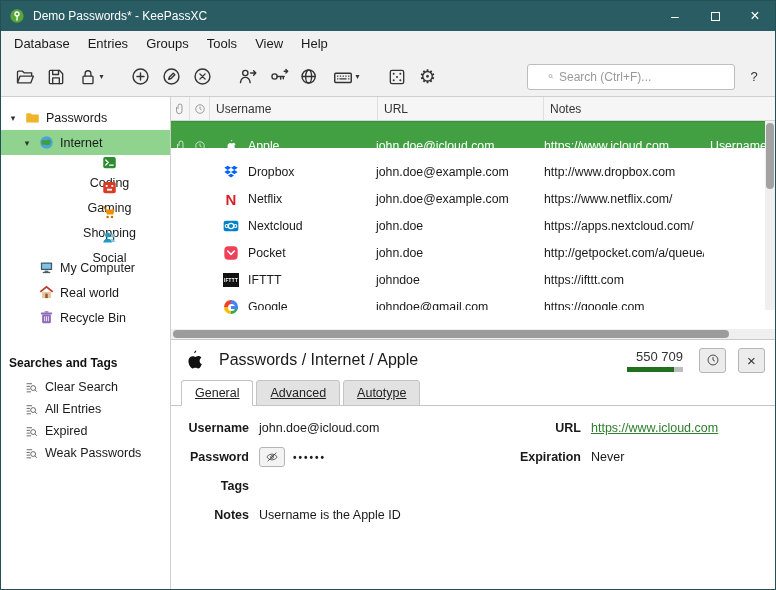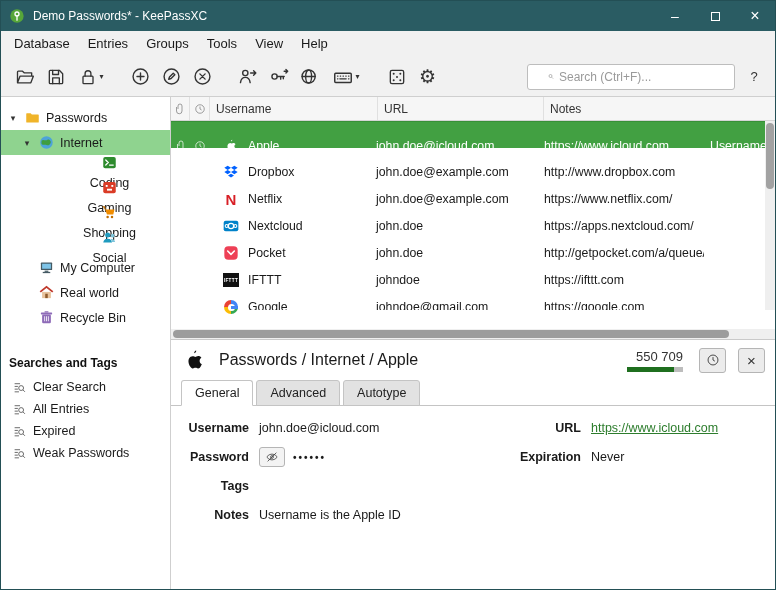--- a/index.html
+++ b/index.html
@@ -37,21 +37,21 @@
   
   .sidebar { width:170px; flex:none; border-right:1px solid #cfcfcf; background:#fff; padding-top:8px; font-size:12.5px; color:#1a1a1a; overflow:hidden; }
   .tree-item { height:25px; display:flex; align-items:center; gap:6px; }
   .tree-item .exp { width:12px; font-size:9px; color:#333; text-align:center; flex:none; }
   .tree-item .sico { width:15px; height:15px; flex:none; }
   .lvl0 { padding-left:6px; }
   .lvl1 { padding-left:20px; }
   .lvl2 { padding-left:48px;flex-direction:column; }
   .tree-item.selected { background:#8fd38f; }
   .searches-header { font-weight:bold; font-size:12px; padding:6px 8px 6px 8px; margin-top:20px; color:#111; }
-  .search-item { height:22px; display:flex; align-items:center; gap:7px; padding-left:12px; }
+  .search-item { height:22px; display:flex; align-items:center; gap:7px; padding-left:24px; }
   .search-item svg { stroke:#555; fill:none; stroke-width:1.6; }
 
   
   .content { flex:1; display:flex; flex-direction:column; min-width:0; }
 
   
   .table-block { height:242px; flex:none; display:flex; flex-direction:column; position:relative; }
   .thead { height:24px; flex:none; display:flex; background:#f6f6f6; border-bottom:1px solid #d6d6d6; font-size:12px; color:#333; align-items:center; }
   .th { border-right:1px solid #e0e0e0; height:100%; display:flex; align-items:center; padding-left:6px; }
   .th svg { stroke:#777; fill:none; stroke-width:1.4; }
@@ -85,21 +85,21 @@
   .d-head { height:40px; flex:none; display:flex; align-items:center; gap:12px; padding:0 10px 0 12px; }
   .d-head .d-appico { width:24px; height:24px; color:#111; flex:none; }
   .d-bread { font-size:16px; color:#1a1a1a; flex:1; }
   .d-counter { text-align:right; margin-right:4px; }
   .d-counter .num { font-size:13px; color:#333; }
   .d-counter .bar { width:56px; height:5px; background:#bdbdbd; margin-top:3px; }
   .d-counter .bar i { display:block; height:100%; width:84%; background:#1f6f1f; }
   .sq-btn { width:27px; height:25px; border:1px solid #b5b5b5; background:#ececec; border-radius:3px; display:flex; align-items:center; justify-content:center; color:#333; font-size:13px; }
   .sq-btn svg { stroke:#333; fill:none; stroke-width:1.5; }
   .d-tabs { display:flex; padding-left:10px; border-bottom:1px solid #c4c4c4; flex:none; }
-  .tab { background:#e2e2e2; border:1px solid #c4c4c4; padding:5px 13px 5px 13px; font-size:12.5px; color:#222; border-radius:3px 3px 0 0; margin-right:3px; margin-bottom:-1px; }
+  .tab { background:#e2e2e2; border:1px solid #c4c4c4; padding:5px 13px 5px 13px; font-size:12.5px; color:#222; border-radius:3px 3px 0 0; margin-right:3px; margin-bottom:-1px;text-decoration:underline; }
   .tab.active { background:#fff; border-bottom-color:#fff; }
   .d-body { flex:1; padding:12px 16px; display:flex; font-size:12.5px; color:#1a1a1a; }
   .fcol-left { width:330px; flex:none; }
   .fcol-right { flex:1; }
   .frow { display:flex; align-items:center; margin-bottom:9px; min-height:20px; }
   .flabel { width:62px; flex:none; text-align:right; font-weight:bold; margin-right:10px; }
   .flabel-r { width:64px; flex:none; text-align:right; font-weight:bold; margin-right:10px; }
   .fvalue { }
   .url-link { color:#2d7d2d; text-decoration:underline; }
   .eye-btn { width:26px; height:20px; border:1px solid #b5b5b5; background:#f3f3f3; border-radius:3px; display:flex; align-items:center; justify-content:center; margin-right:8px; }

